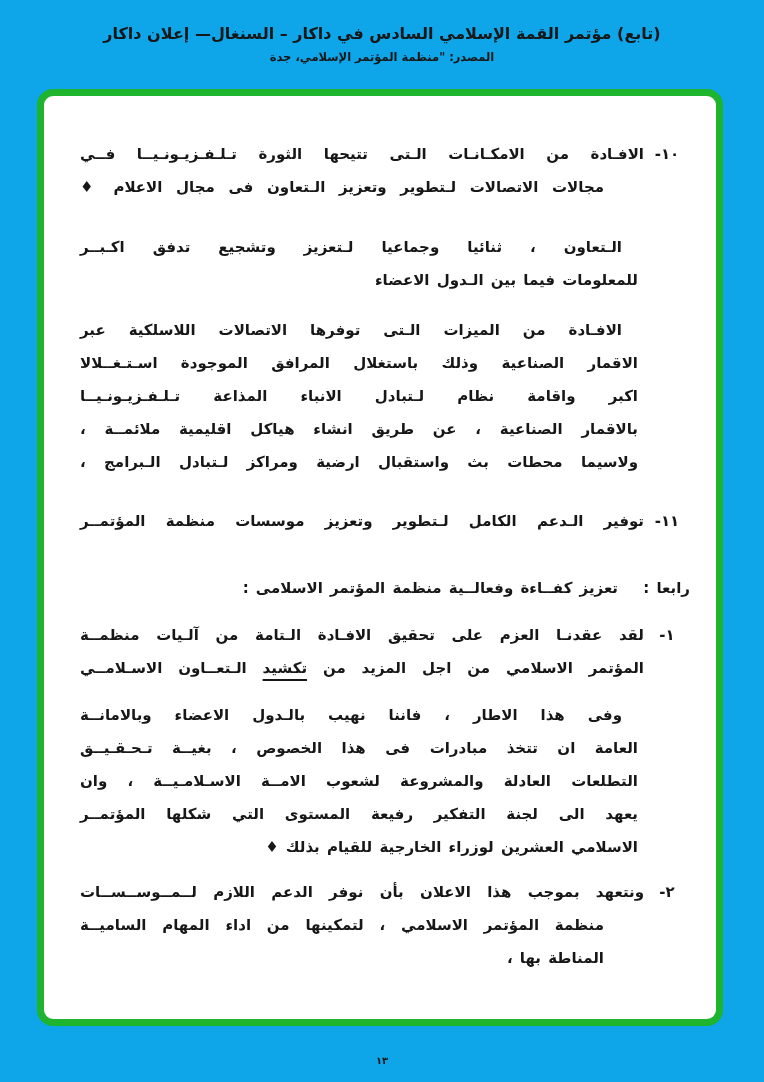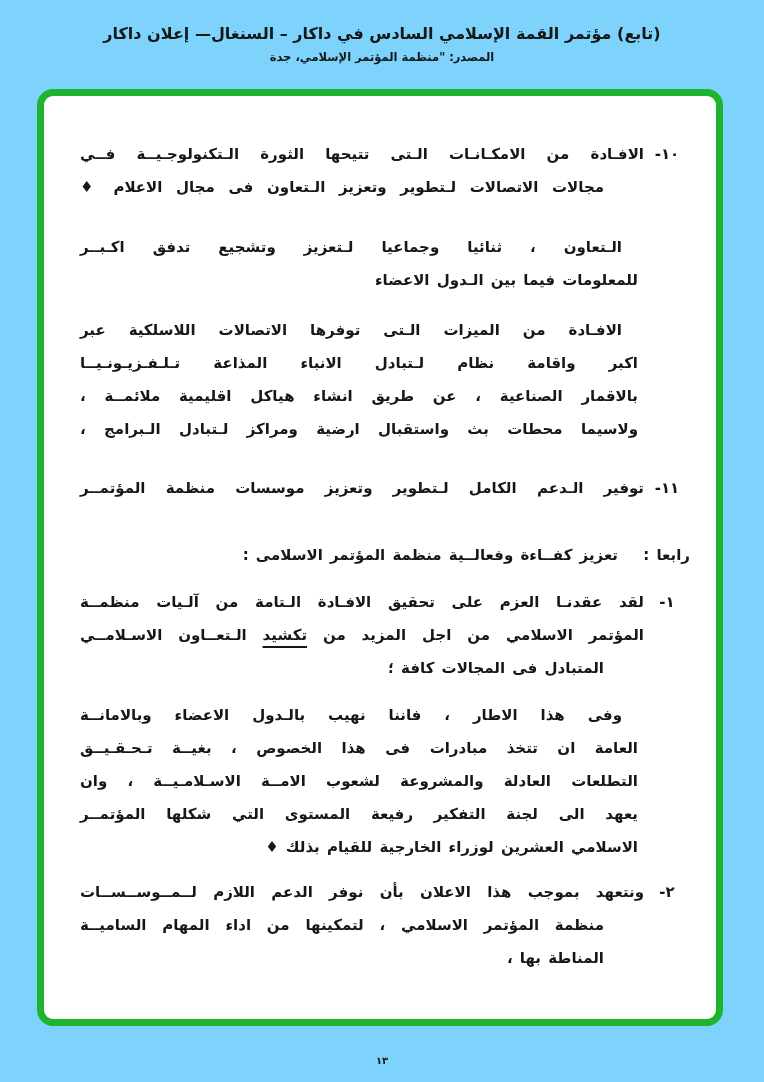--- a/index.html
+++ b/index.html
@@ -1,19 +1,19 @@
 <!DOCTYPE html>
 <html lang="ar"><head>
 <meta charset="utf-8">
 <style>
   html,body{margin:0;padding:0;background:#ffffff;}
   .page{
     position:relative;
     width:764px;height:1082px;
-    background:#7dd3fc;
+    background:#0ea5e9;
     font-family:"DejaVu Sans",sans-serif;
     color:#171717;
     overflow:hidden;
   }
   
   .header{position:absolute;top:24px;left:0;width:100%;text-align:center;direction:rtl;}
   .h-title{font-size:16px;font-weight:bold;letter-spacing:0;}
   .h-source{font-size:11.5px;font-weight:bold;margin-top:7px;}
   
   .frame{
@@ -79,32 +79,33 @@
     <div class="h-title">(تابع) مؤتمر القمة الإسلامي السادس في داكار – السنغال— إعلان داكار</div>
     <div class="h-source">المصدر: "منظمة المؤتمر الإسلامي، جدة</div>
   </div>
 
   <div class="frame">
     <div class="content">
 
       <div class="item mb27">
         <div class="num">١٠-</div>
         <div class="itext">
-          <div class="line jl">الافـادة من الامكـانـات الـتى تتيحها الثورة الـتكنولوجـيــة فــي</div>
+          <div class="line jl">الافـادة من الامكـانـات الـتى تتيحها الثورة تـلـفـزيـونـيــا فــي</div>
           <div class="line jl cont">مجالات الاتصالات لـتطوير وتعزيز الـتعاون فى مجال الاعلام ♦</div>
         </div>
       </div>
 
       <div class="para mb0">
         <div class="line jl fl">الـتعاون ، ثنائيا  وجماعيا لـتعزيز وتشجيع تدفق اكـبــر</div>
         <div class="line end">للمعلومات فيما بين الـدول الاعضاء</div>
       </div>
 
       <div class="para mb16">
         <div class="line jl fl">الافـادة من الميزات الـتى توفرها الاتصالات اللاسلكية عبر</div>
+        <div class="line jl">الاقمار الصناعية وذلك باستغلال المرافق الموجودة اسـتـغــلالا</div>
         <div class="line jl">اكبر واقامة نظام  لـتبادل الانباء المذاعة تـلـفـزيـونـيــا</div>
         <div class="line jl">بالاقمار الصناعية ، عن طريق انشاء هياكل اقليمية ملائمــة ،</div>
         <div class="line jl">ولاسيما محطات بث واستقبال ارضية ومراكز لـتبادل الـبرامج ،</div>
       </div>
 
       <div class="item mb34">
         <div class="num">١١-</div>
         <div class="itext">
           <div class="line jl">توفير الـدعم الكامل لـتطوير وتعزيز موسسات منظمة المؤتمــر</div>
         </div>
@@ -113,21 +114,20 @@
       <div class="sec-row mb14">
         <div class="sec-label">رابعا :</div>
         <div class="sec-heading">تعزيز كفــاءة وفعالــية منظمة المؤتمر الاسلامى :</div>
       </div>
 
       <div class="item mb14">
         <div class="num">١-</div>
         <div class="itext">
           <div class="line jl">لقد عقدنـا العزم على تحقيق الافـادة الـتامة من آلـيات منظمــة</div>
           <div class="line jl"><span>المؤتمر الاسلامي من اجل المزيد من </span><span class="uw">تكشيد</span><span> الـتعــاون الاسـلامــي</span></div>
-          <div class="line end cont">المتبادل فى المجالات كافة ؛</div>
         </div>
       </div>
 
       <div class="para mb12">
         <div class="line jl fl">وفى هذا الاطار ، فاننا نهيب بالـدول الاعضاء وبالامانــة</div>
         <div class="line jl">العامة ان تتخذ مبادرات فى هذا الخصوص ، بغيــة تـحـقـيــق</div>
         <div class="line jl">التطلعات العادلة والمشروعة لشعوب الامــة الاسـلامـيــة ، وان</div>
         <div class="line jl">يعهد الى لجنة التفكير رفيعة المستوى التي شكلها المؤتمــر</div>
         <div class="line end">الاسلامي العشرين لوزراء الخارجية للقيام بذلك ♦</div>
       </div>

